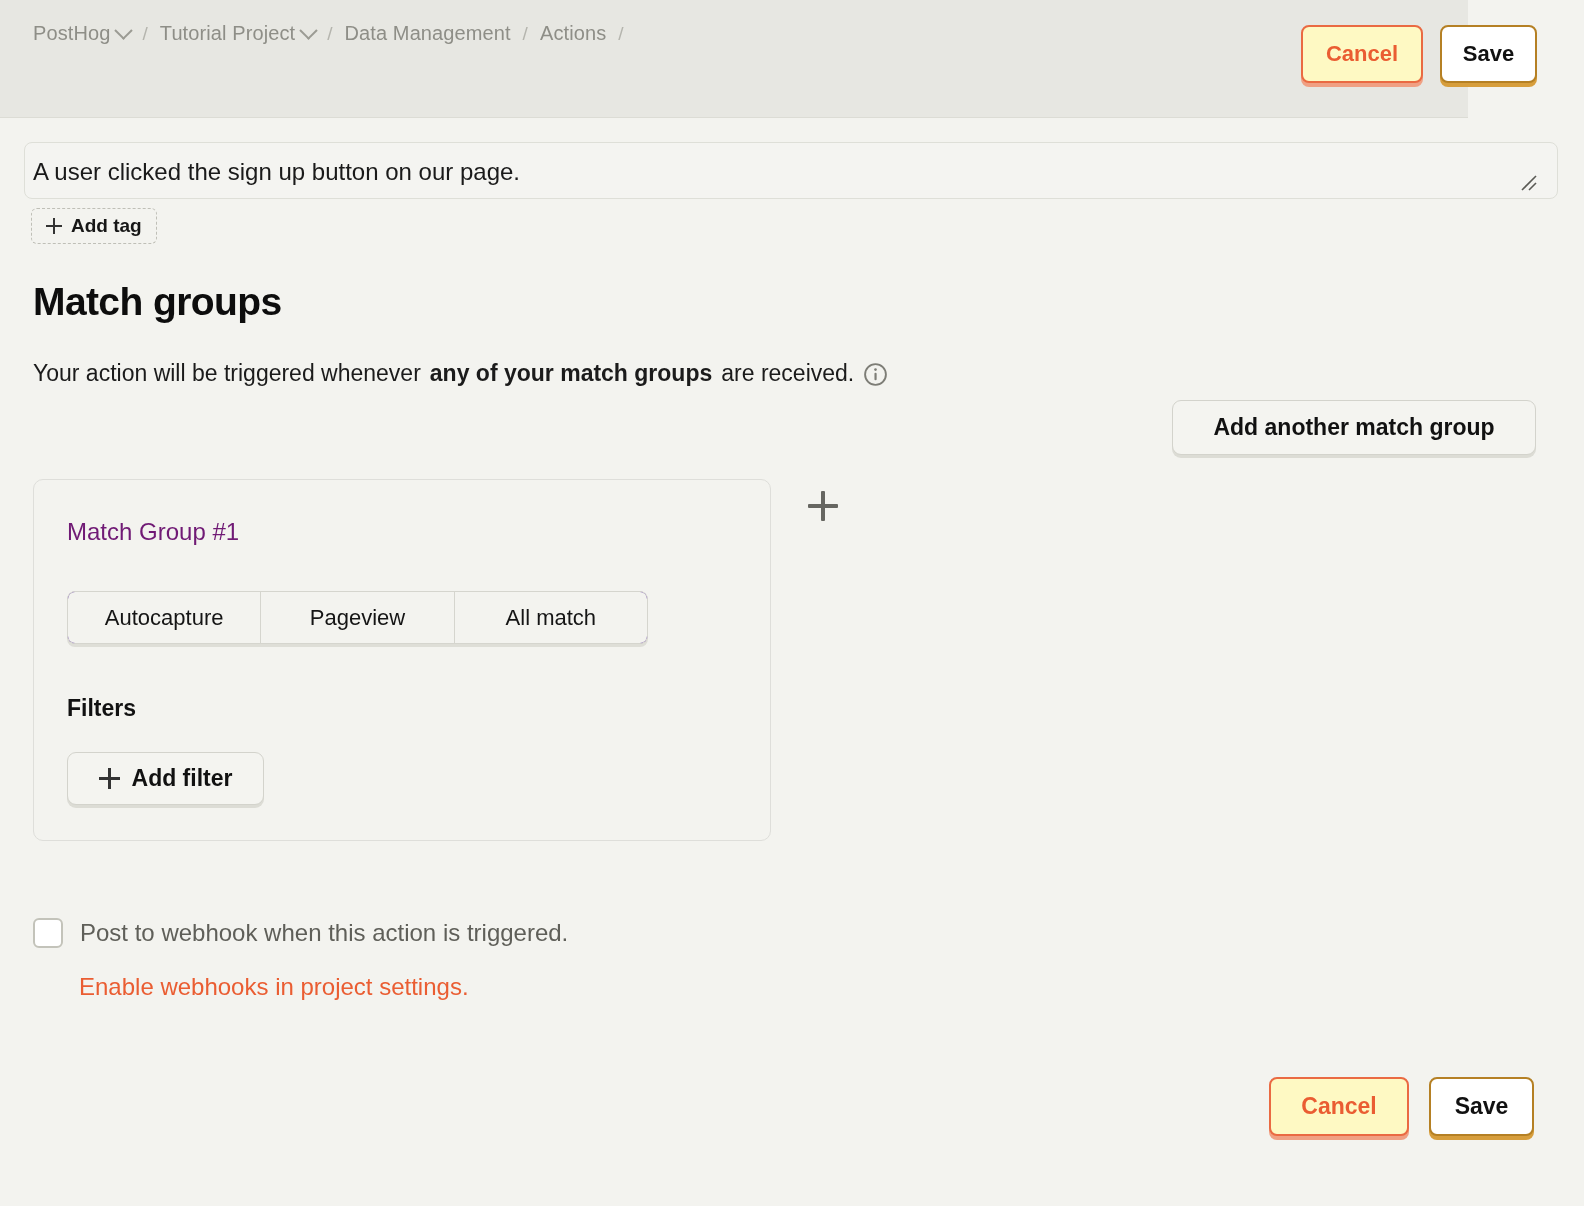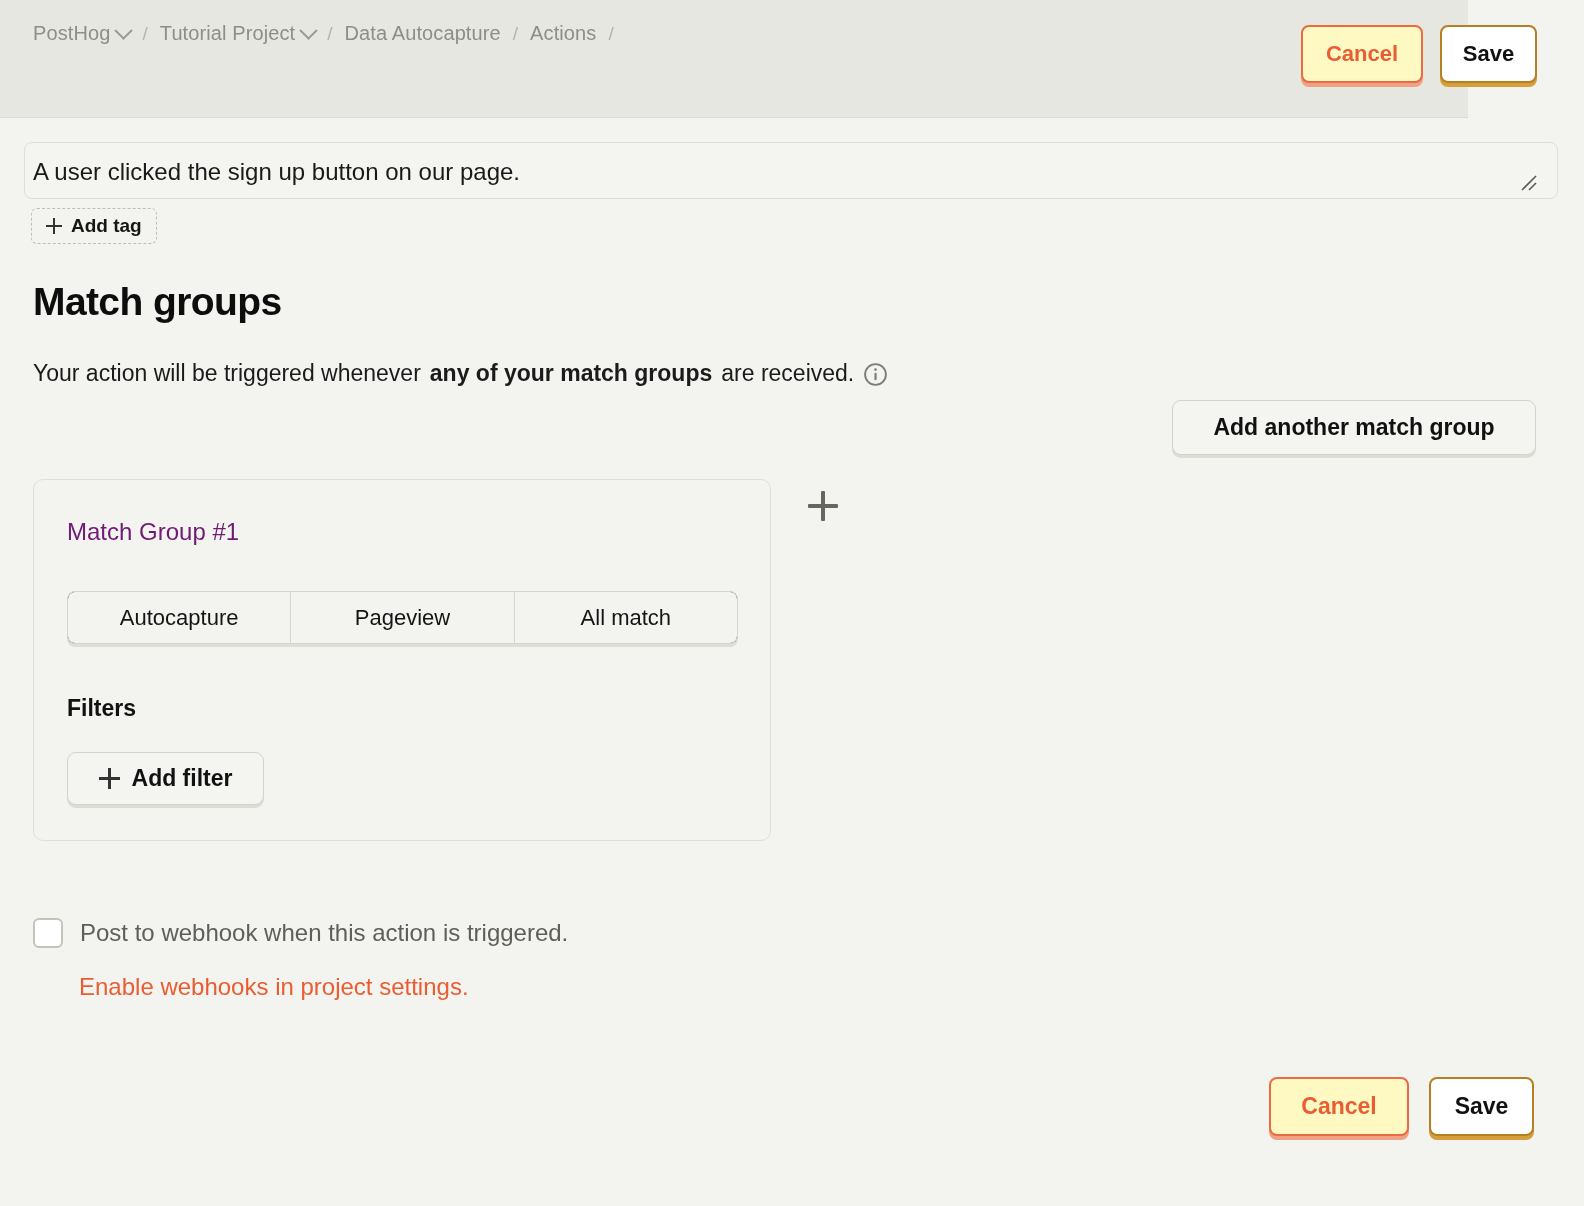--- a/index.html
+++ b/index.html
@@ -234,21 +234,21 @@
     top: 518px;
     font-size: 24px;
     font-weight: normal;
     color: #701a75;
   }
 
   .seg-control {
     position: absolute;
     left: 67px;
     top: 591px;
-    width: 671px;
+    width: 581px;
     height: 53px;
     display: flex;
     box-sizing: border-box;
     border: 1.5px solid #d5d5ce;
     border-radius: 8px;
     background: #4c1d95;
     box-shadow: 0 3px 0 0 #dedeD7;
     overflow: hidden;
   }
   .seg {
@@ -365,21 +365,21 @@
     </span>
     <span class="bc-sep">/</span>
 
     <span class="bc-item">
       <span>Tutorial Project</span>
       <span class="chev"></span>
     </span>
     <span class="bc-sep">/</span>
 
     <span class="bc-item">
-      <span>Data Autocapture</span>
+      <span>Data Management</span>
     </span>
     <span class="bc-sep">/</span>
 
     <span class="bc-item">
       <span>Actions</span>
     </span>
     <span class="bc-sep">/</span>
   </div>
 
 

